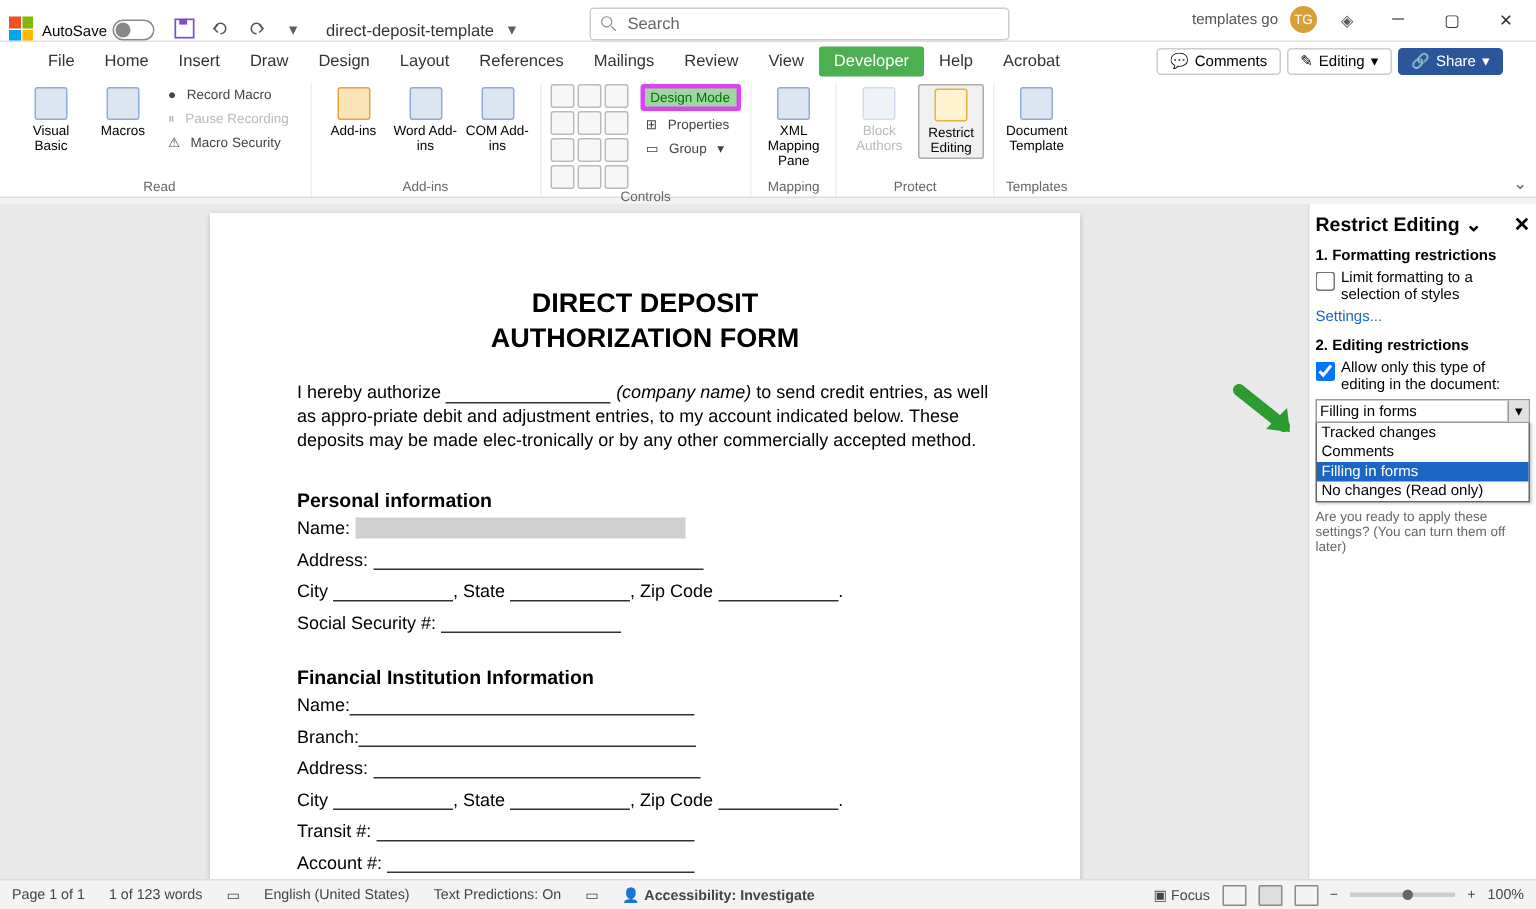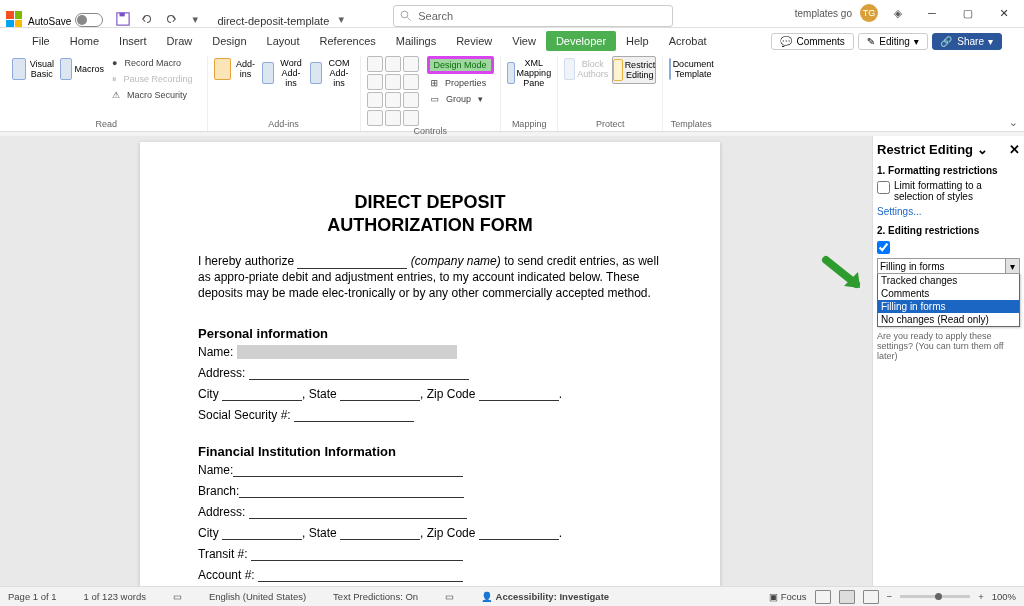--- a/index.html
+++ b/index.html
@@ -26,21 +26,21 @@
 .menu-item.active { background:#4caf50; color:#fff; border-radius:2px; }
 .menu-right { margin-left:auto; display:flex; gap:4px; }
 .pill { border:1px solid #ccc; border-radius:3px; padding:2px 8px; font-size:10px; display:flex; align-items:center; gap:4px; background:#fff; }
 .pill.blue { background:#2b579a; color:#fff; border-color:#2b579a; }
 
 
 .ribbon { height: 78px; background:#fff; display:flex; border-bottom:1px solid #ddd; padding:2px 6px 0; position:relative; }
 .ribbon-group { display:flex; flex-direction:column; align-items:center; padding:0 6px; border-right:1px solid #eee; }
 .ribbon-group-content { display:flex; align-items:flex-start; gap:4px; flex:1; }
 .ribbon-group-label { font-size:9px; color:#666; text-align:center; margin-top:auto; padding-bottom:2px; }
-.big-btn { display:flex; align-items:center; justify-content:center; width:44px; padding:2px 0; font-size:9px; text-align:center; gap:2px; cursor:pointer; }
+.big-btn { display:flex; flex-direction:column; align-items:center; justify-content:center; width:44px; padding:2px 0; font-size:9px; text-align:center; gap:2px; cursor:pointer; }
 .big-btn svg, .big-btn .icon-box { width:22px; height:22px; }
 .icon-box { background:#dce6f1; border:1px solid #8faadc; border-radius:2px; }
 .small-row { display:flex; flex-direction:column; gap:2px; font-size:9px; color:#444; }
 .small-row span { padding:1px 4px; display:flex; align-items:center; gap:3px; }
 .small-icons { display:flex; flex-direction:column; gap:2px; }
 .icon-grid { display:grid; grid-template-columns:repeat(3,16px); gap:2px;}
 .icon-grid .cell{ width:16px; height:16px; border:1px solid #bbb; border-radius:2px; background:#f7f7f7;}
 .design-mode-btn { background:#9fd89f; border:3px solid #d946ef; color:#0a6b0a; font-size:9px; padding:2px 6px; border-radius:2px; }
 .ribbon-collapse { position:absolute; right:6px; bottom:2px; color:#666; cursor:pointer; }
 
@@ -68,21 +68,21 @@
 .pane-dropdown { border:1px solid #666; background:#fff; font-size:10px; margin-top:-1px; box-shadow:1px 1px 2px rgba(0,0,0,0.2); }
 .pane-dropdown div { padding:1px 3px; cursor:pointer; }
 .pane-dropdown div.sel { background:#1a66c2; color:#fff; }
 .pane-note { font-size:9px; color:#666; margin-top:4px; }
 .pane-btn { border:1px solid #ccc; background:#f7f7f7; font-size:9px; padding:3px 6px; margin-top:6px; color:#888; width:100%; }
 
 
 .arrow { position:absolute; pointer-events:none; }
 
 
-.statusbar { position:absolute; bottom:0; left:0; right:0; height:20px; background:#f3f3f3; border-top:1px solid #ddd; display:flex; align-items:center; padding:0 8px; font-size:9.5px; color:#444; gap:27px; }
+.statusbar { position:absolute; bottom:0; left:0; right:0; height:20px; background:#f3f3f3; border-top:1px solid #ddd; display:flex; align-items:center; padding:0 8px; font-size:9.5px; color:#444; gap:16px; }
 .statusbar .sb-right { margin-left:auto; display:flex; align-items:center; gap:8px; }
 .zoom-slider { width:70px; height:3px; background:#ccc; position:relative; }
 .zoom-slider::after { content:""; position:absolute; width:7px; height:7px; background:#666; border-radius:50%; top:-2px; left:50%; }
 .view-icon { width:16px; height:14px; border:1px solid #888; border-radius:1px;}
 </style>
 </head>
 <body>
 
 <div class="titlebar">
   <div class="ms-logo">
@@ -286,20 +286,21 @@
     <div class="pane-section-h">1. Formatting restrictions</div>
     <label class="pane-check">
         <input type="checkbox" style="">
         <span>Limit formatting to a selection of styles</span>
       </label>
     <div class="pane-link">Settings...</div>
 
     <div class="pane-section-h">2. Editing restrictions</div>
     <label class="pane-check">
         <input type="checkbox" checked="" style="">
+        <span>Allow only this type of editing in the document:</span>
       </label>
 
     <div class="pane-select">
       <span>Filling in forms</span>
       <div class="dd">▾</div>
     </div>
     <div class="pane-dropdown">
       <div>Tracked changes</div>
       <div>Comments</div>
       <div class="sel">Filling in forms</div>

